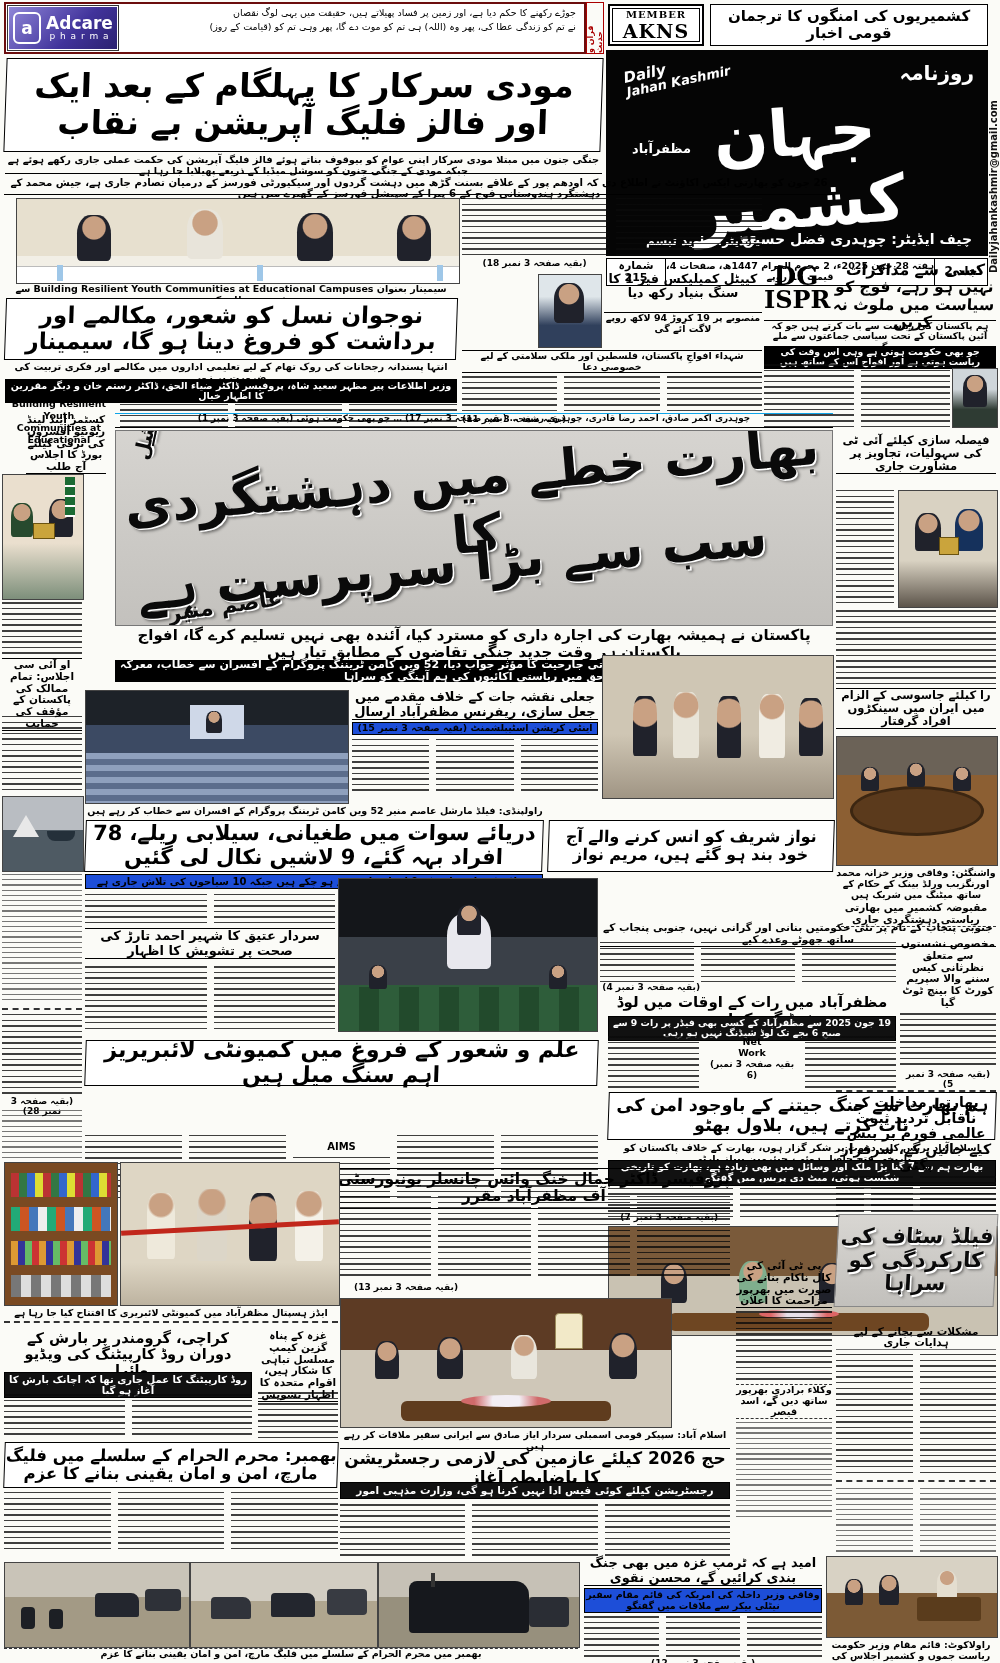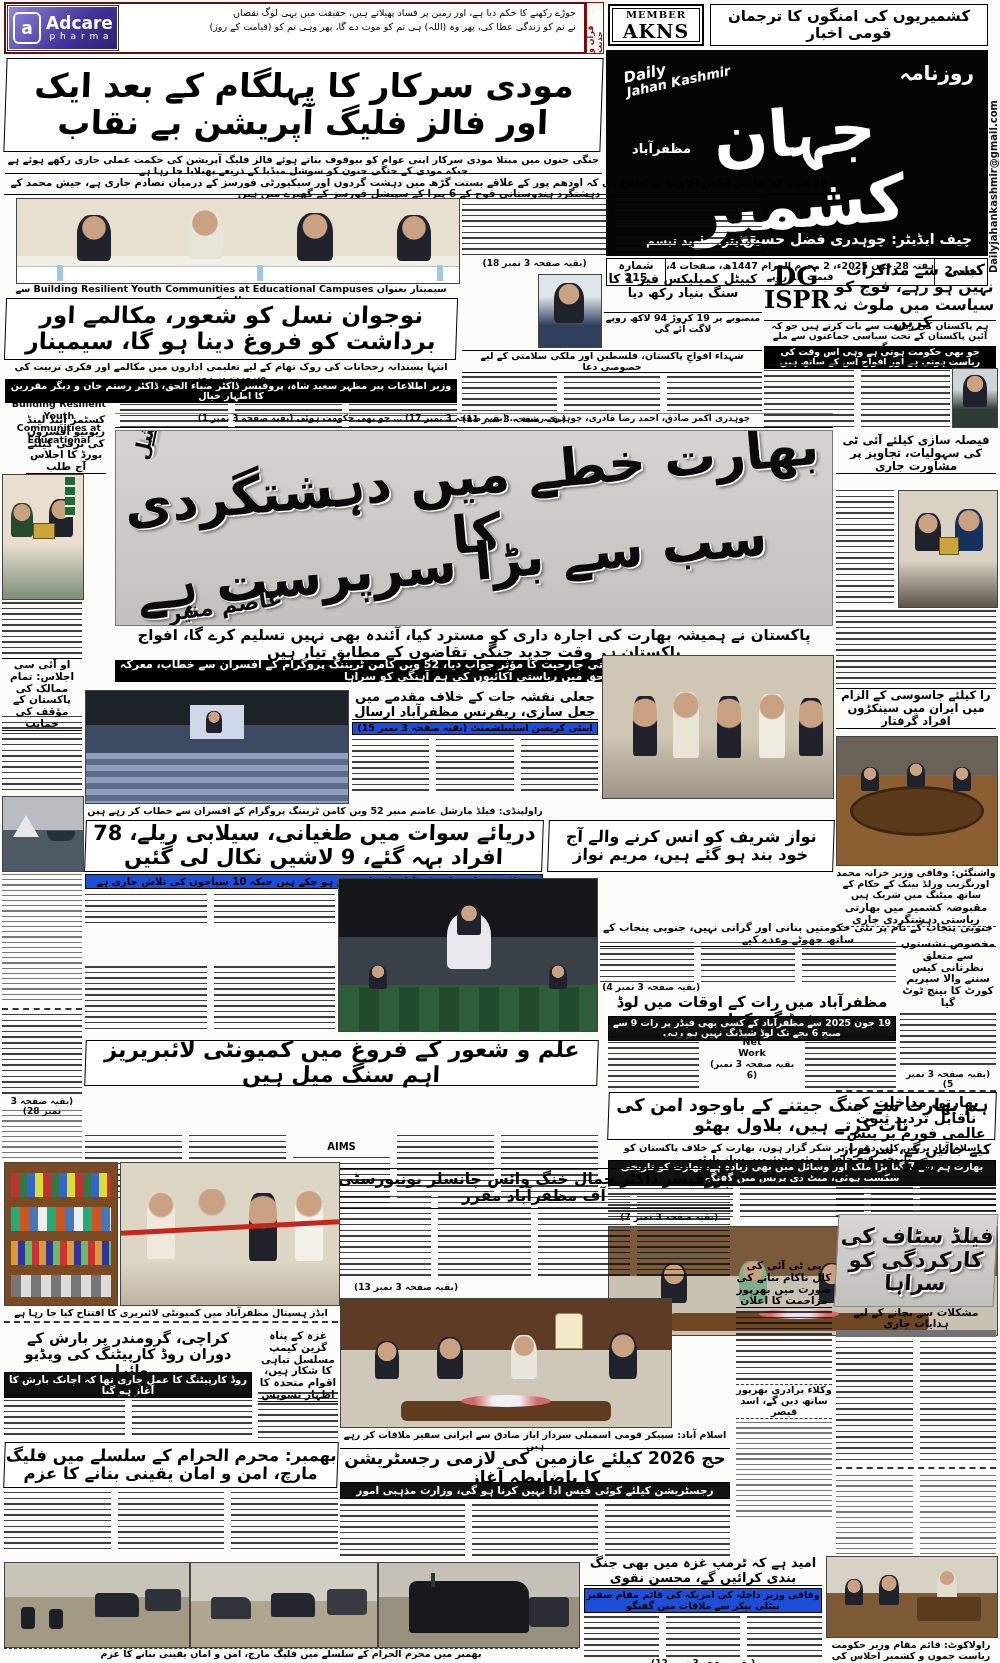--- a/index.html
+++ b/index.html
@@ -223,20 +223,21 @@
   </div>
 
   <div class="abs box u" style="left:85px;top:820px;width:458px;height:52px;display:flex;align-items:center;justify-content:center;font-size:21px;transform:skewX(-2deg);">دریائے سوات میں طغیانی، سیلابی ریلے، 78 افراد بہہ گئے، 9 لاشیں نکال لی گئیں</div>
   <div class="abs obar u" style="left:85px;top:874px;width:458px;font-size:10px;padding:1px 0;">سیلاب کے باعث اب تک 9 افراد جاں بحق ہو چکے ہیں جبکہ 10 سیاحوں کی تلاش جاری ہے</div>
   <div class="abs box u" style="left:548px;top:820px;width:286px;height:52px;display:flex;align-items:center;justify-content:center;font-size:16px;transform:skewX(-2deg);">نواز شریف کو انس کرنے والے آج خود بند ہو گئے ہیں، مریم نواز</div>
 
   <div class="abs cols" style="left:85px;top:894px;width:250px;height:30px;">
     <div class="ft"></div>
       <div class="ft"></div>
   </div>
+  <div class="abs u" style="left:85px;top:928px;width:250px;font-size:13px;border-top:1px solid #000;border-bottom:1px solid #000;">سردار عتیق کا شہیر احمد تارڑ کی صحت پر تشویش کا اظہار</div>
   <div class="abs cols" style="left:85px;top:966px;width:250px;height:64px;">
     <div class="ft"></div>
       <div class="ft"></div>
   </div>
 
   <div class="ph" style="left:338px;top:878px;width:258px;height:152px;background:linear-gradient(180deg,#14161a 0 38%,#3a4048 38% 70%,#2e5d3a 70% 100%);">
     <div class="fl" style="left:108px;top:34px;width:44px;height:56px;background:#e8e8ee;border-radius:40% 40% 10% 10%;"></div>
     <div class="head" style="left:118px;top:26px;width:24px;height:30px;"></div>
     <div class="fl" style="left:0;top:108px;width:100%;height:44px;background:repeating-linear-gradient(90deg,#2e5d3a 0 20px,#224a2c 20px 40px);"></div>
     <div class="head" style="left:30px;top:86px;width:18px;height:24px;"></div>
@@ -338,21 +339,21 @@
         <div class="ft"></div>
       </div>
     <div class="u" style="font-size:9.8px;border-top:1px dashed #333;border-bottom:1px dashed #333;margin-top:3px;">وکلاء برادری بھرپور ساتھ دیں گے، اسد قیصر</div>
     <div class="cols" style="height:96px;margin-top:3px;">
         <div class="ft lt"></div>
       </div>
   </div>
 
   <div class="abs" style="left:836px;top:1214px;width:160px;height:330px;">
     <div class="u emboss" style="font-size:21px;background:linear-gradient(180deg,#d8d6d2,#c2c0bc);border:1px solid #888;padding:10px 2px;transform:skewX(-3deg);">فیلڈ سٹاف کی کارکردگی کو سراہا</div>
-    <div class="u" style="font-size:10.5px;margin-top:0;border-bottom:7px solid #737373;">مشکلات سے بچانے کے لیے ہدایات جاری</div>
+    <div class="u" style="font-size:10.5px;margin-top:19px;border-bottom:1px solid #737373;">مشکلات سے بچانے کے لیے ہدایات جاری</div>
     <div class="cols" style="height:120px;margin-top:4px;">
         <div class="ft"></div>
         <div class="ft"></div>
       </div>
     <div class="dots" style="margin-top:6px;"></div>
     <div class="cols" style="height:80px;margin-top:6px;">
         <div class="ft lt"></div>
         <div class="ft lt"></div>
       </div>
   </div>

